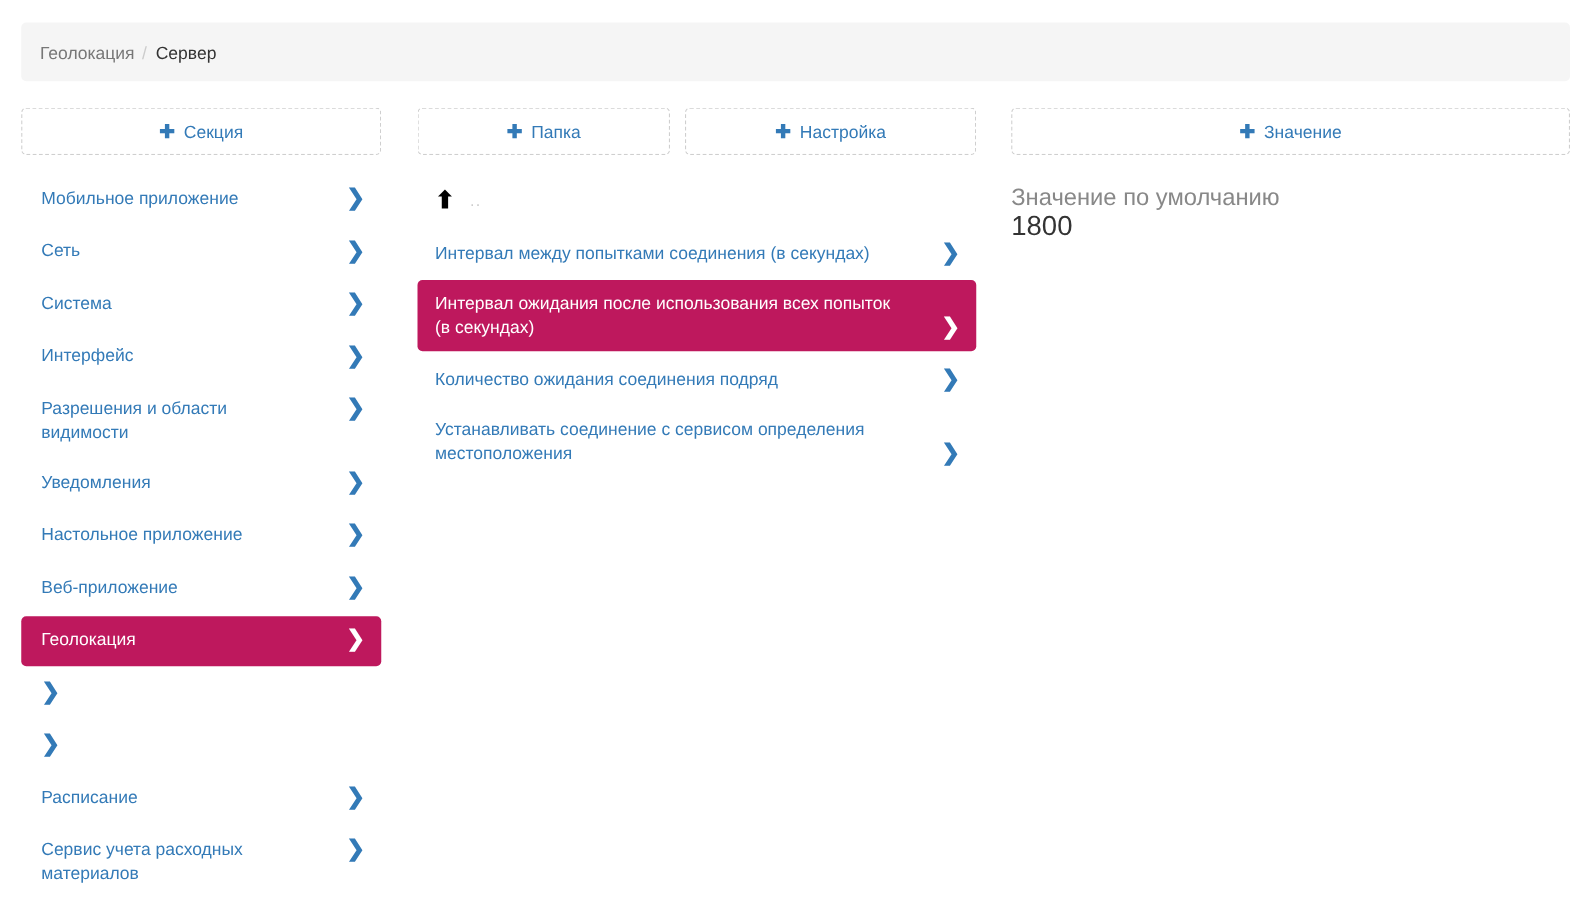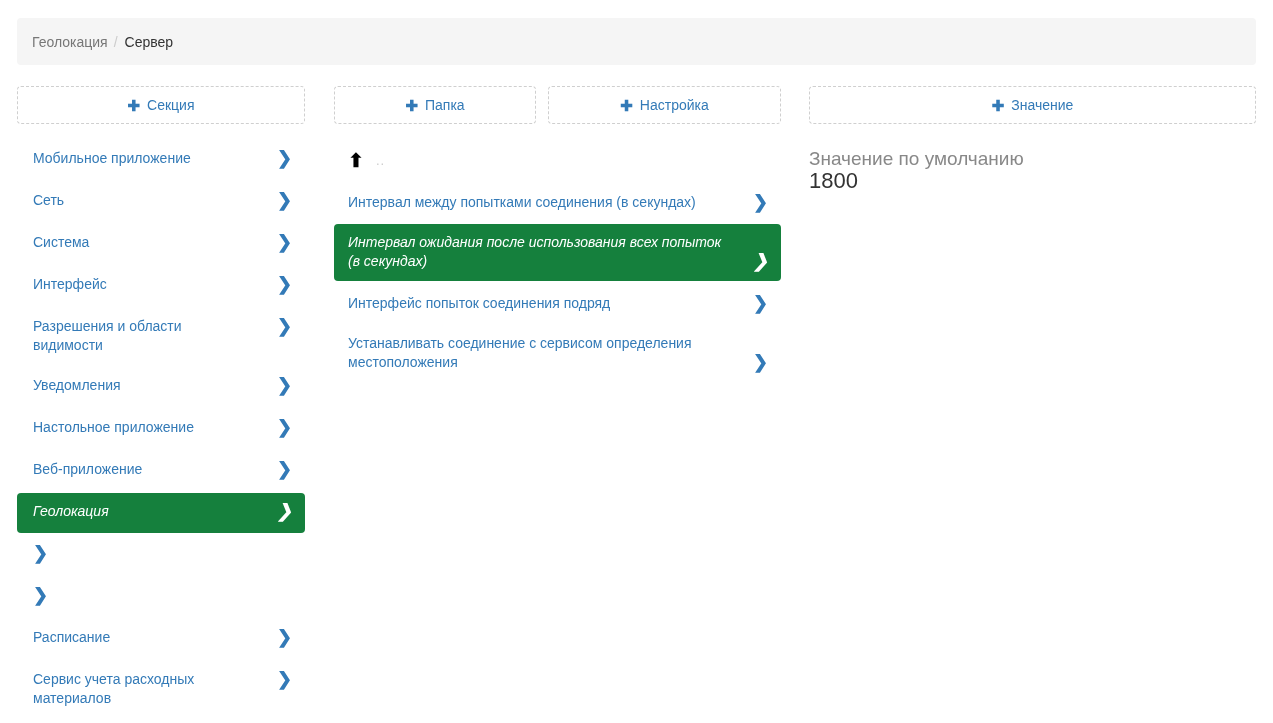--- a/index.html
+++ b/index.html
@@ -84,21 +84,21 @@
   .row .row-label { flex: 1 1 auto; padding-right: 10px; }
   .row .chev {
     flex: 0 0 auto;
     width: 14px;
     text-align: center;
     font-size: 18px;
     font-weight: bold;
     line-height: 19px;
     color: #337ab7;
   }
-  .row.selected { background: #15803d; color: #ffffff; font-style: italic; }
+  .row.selected { background: #be185d; color: #ffffff; }
   .row.selected .chev { color: #ffffff; }
 
   .list-mid { position: absolute; left: 334px; top: 182px; width: 447px; }
   .list-mid .row { padding: 9px 14px 10px 14px; align-items: flex-end; }
 
   
   .updir-row {
     position: absolute;
     left: 334px; top: 146px;
     width: 447px;
@@ -231,21 +231,21 @@
   <div class="list list-mid" id="settings-list">
       <div class="row">
         <span class="row-label">Интервал между попытками соединения (в секундах)</span>
         <span class="chev">❯</span>
       </div>
       <div class="row selected">
         <span class="row-label">Интервал ожидания после использования всех попыток (в секундах)</span>
         <span class="chev">❯</span>
       </div>
       <div class="row">
-        <span class="row-label">Интерфейс попыток соединения подряд</span>
+        <span class="row-label">Количество ожидания соединения подряд</span>
         <span class="chev">❯</span>
       </div>
       <div class="row">
         <span class="row-label">Устанавливать соединение с сервисом определения местоположения</span>
         <span class="chev">❯</span>
       </div>
     </div>
 
   <div class="col-wide-right">
     <div class="value-label">Значение по умолчанию</div>

